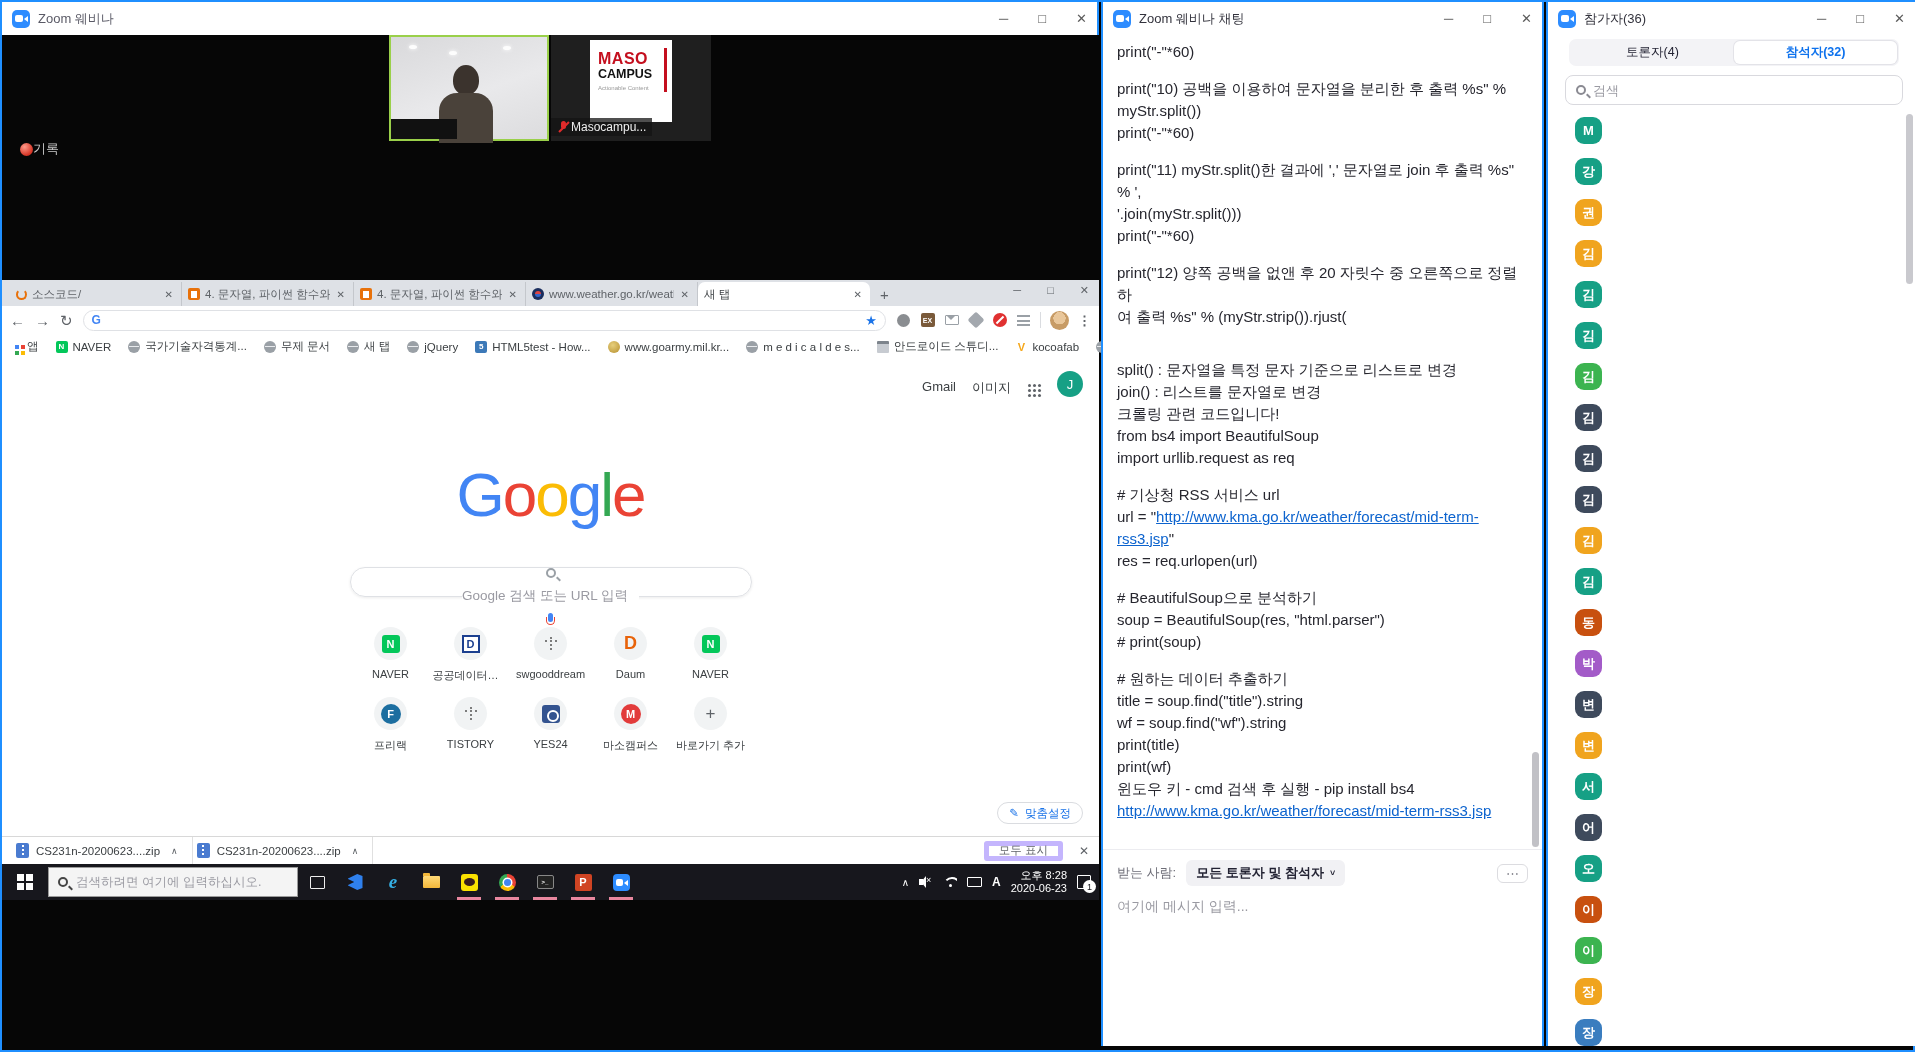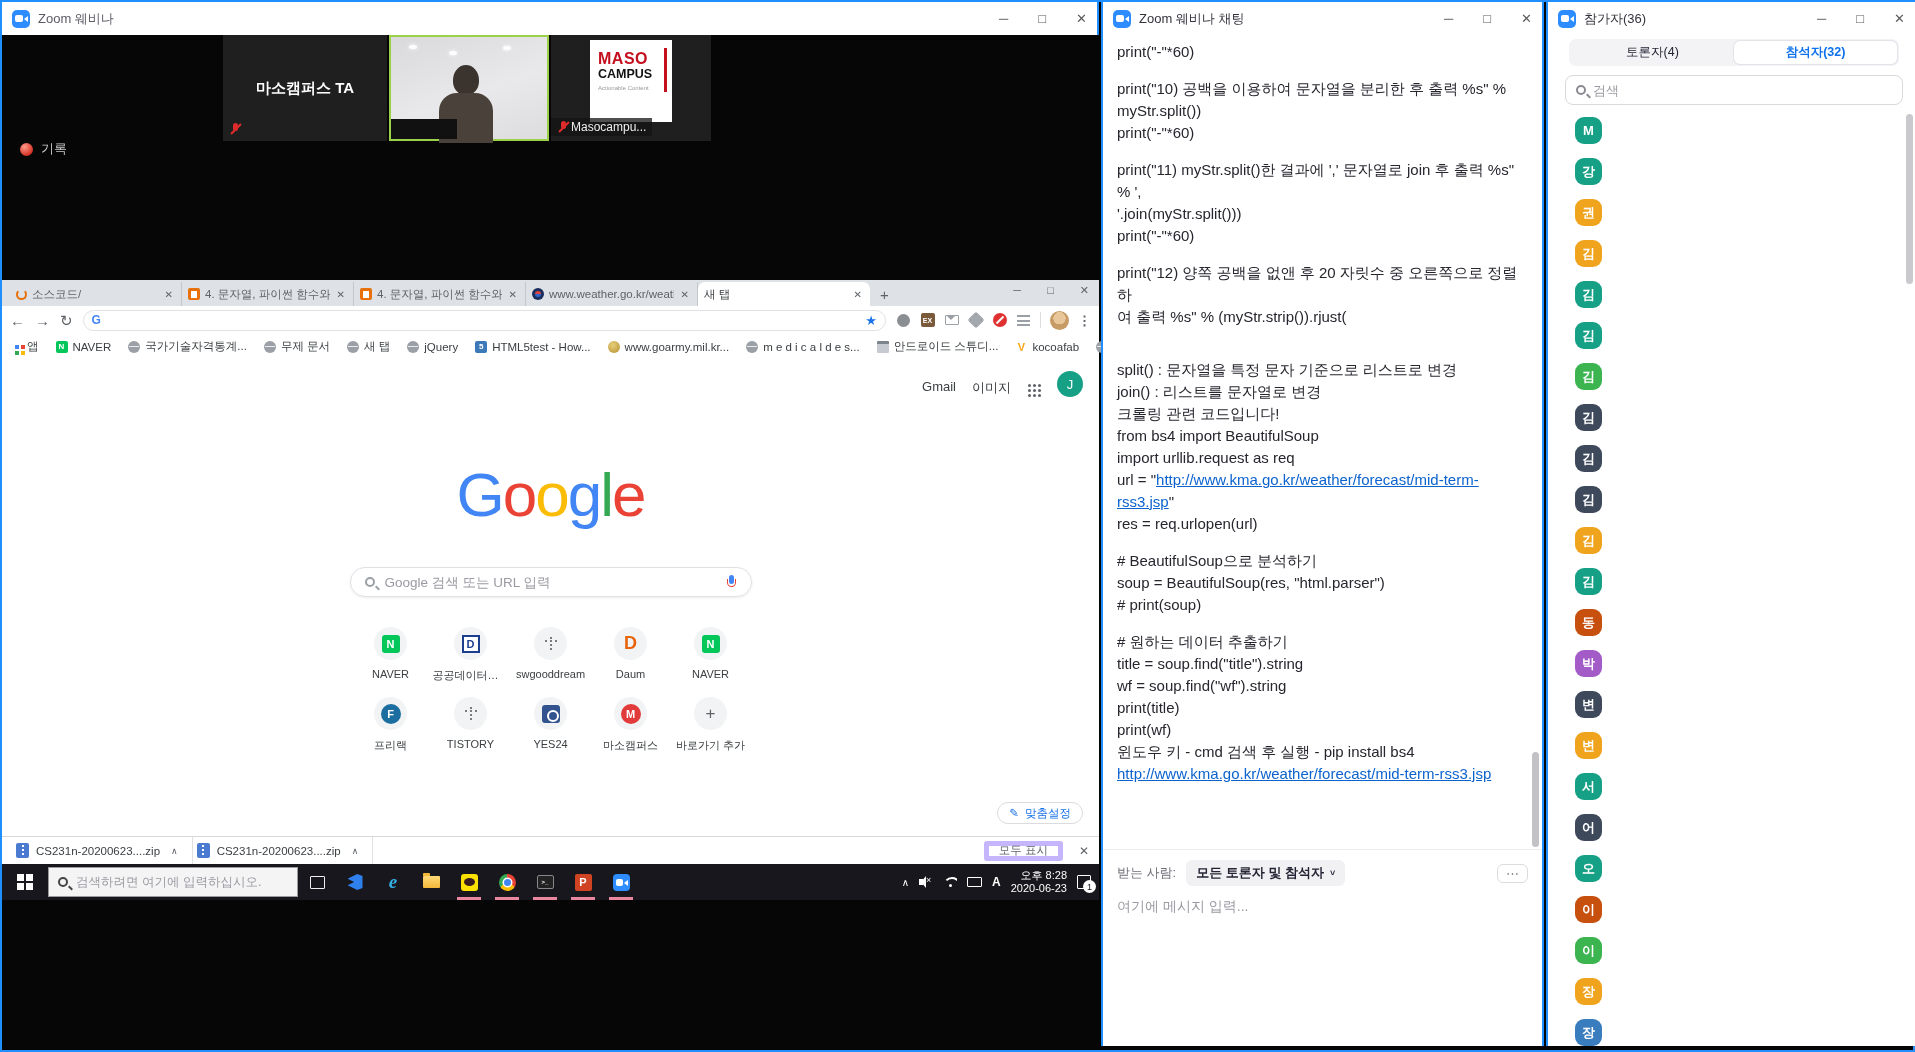--- a/index.html
+++ b/index.html
@@ -32,21 +32,21 @@
   .silhouette-body { position:absolute; left:48px; top:56px; width:54px; height:50px; border-radius:18px 18px 0 0; background:#4a423a; }
   .vid-light { position:absolute; width:8px; height:4px; border-radius:50%; background:#fdfdfd; box-shadow:0 0 4px #fff; }
   .name-bar { position:absolute; left:0; bottom:0; width:66px; height:20px; background:#111; }
   .tile3-label { position:absolute; left:0; bottom:5px; display:flex; align-items:center; gap:3px;
                  background:rgba(20,20,20,.75); color:#eee; font-size:12px; padding:2px 6px 2px 20px; }
   .maso-card { position:absolute; left:39px; top:5px; width:82px; height:82px; background:#fff; padding:10px 6px 0 8px; }
   .maso-l1 { color:#c40f1e; font-weight:bold; font-size:16px; letter-spacing:.5px; line-height:17px; }
   .maso-l2 { color:#111; font-weight:bold; font-size:12.5px; line-height:14px; }
   .maso-l3 { color:#999; font-size:6px; margin-top:4px; }
   .maso-bar { position:absolute; right:5px; top:8px; width:3px; height:44px; background:#c40f1e; }
-  .rec-indicator { position:absolute; left:18px; top:138px; display:flex; align-items:center; gap:8px; color:#c9c9c9; font-size:13px; }
+  .rec-indicator { position:absolute; left:18px; top:138px; display:flex; align-items:center; color:#c9c9c9; font-size:13px; }
   .rec-dot { width:13px; height:13px; border-radius:50%; background:radial-gradient(circle at 35% 30%, #ff9a8a, #d43324 70%); }
 
   
   .chrome { position:absolute; left:0; top:278px; width:1097px; height:584px; background:#fff; display:flex; flex-direction:column; }
   .tabstrip { height:26px; background:#dee1e6; display:flex; align-items:flex-end; padding-left:8px; flex:0 0 auto; position:relative; }
   .tab { width:172px; height:24px; display:flex; align-items:center; gap:5px; padding:0 6px; font-size:11.5px;
          color:#5f6368; border-right:1px solid #c4c7cc; overflow:hidden; }
   .tab.active { background:#fff; color:#3c4043; border-radius:7px 7px 0 0; border-right:none; }
   .ttitle { flex:1; white-space:nowrap; overflow:hidden; text-overflow:clip; }
   .tclose { font-size:10px; color:#5f6368; padding:0 2px; }
@@ -101,21 +101,21 @@
   .gpage { flex:1; position:relative; background:#fff; }
   .gtop { position:absolute; right:16px; top:12px; display:flex; align-items:flex-end; gap:16px; font-size:13px; color:#3c4043; }
   .apps-grid { position:relative; width:14px; height:14px; }
   .apps-grid::before { content:""; position:absolute; left:1px; top:1px; width:3px; height:3px; border-radius:50%; background:#5f6368;
       box-shadow:5px 0 0 #5f6368, 10px 0 0 #5f6368, 0 5px 0 #5f6368, 5px 5px 0 #5f6368, 10px 5px 0 #5f6368,
                  0 10px 0 #5f6368, 5px 10px 0 #5f6368, 10px 10px 0 #5f6368; }
   .gavatar { width:26px; height:26px; border-radius:50%; background:#16a085; color:#fff; display:flex; align-items:center;
              justify-content:center; font-size:13px; }
   .glogo { position:absolute; top:100px; left:0; width:100%; text-align:center; font-size:62px; font-weight:500; letter-spacing:-2px; }
   .gsearch { position:absolute; top:208px; left:50%; transform:translateX(-50%); width:402px; height:30px; border:1px solid #dfe1e5;
-             border-radius:15px; display:flex; align-items:center; padding:0 14px; gap:10px; box-shadow:0 1px 3px rgba(0,0,0,.08); }
+             border-radius:15px; display:flex; align-items:center; padding:0 14px; gap:10px; box-shadow:0 1px 3px rgba(0,0,0,.08);flex-direction:column; }
   .mag { width:10px; height:10px; border:2px solid #9aa0a6; border-radius:50%; position:relative; flex:0 0 auto; }
   .mag::after { content:""; position:absolute; left:8px; top:8px; width:5px; height:2px; background:#9aa0a6; transform:rotate(45deg); }
   .gsearch input { flex:1; border:none; outline:none; font-size:13.5px; color:#202124; }
   .gmic { width:11px; height:15px; position:relative; flex:0 0 auto; }
   .gmic::before { content:""; position:absolute; left:3px; top:0; width:5px; height:9px; background:#4285f4; border-radius:3px; }
   .gmic::after { content:""; position:absolute; left:1px; top:4px; width:7px; height:7px; border:1.5px solid #ea4335;
                  border-top:none; border-radius:0 0 6px 6px; }
   .shortcuts { position:absolute; top:268px; left:50%; transform:translateX(-50%); width:400px; display:flex; flex-wrap:wrap; }
   .sc { width:80px; display:flex; flex-direction:column; align-items:center; margin-bottom:14px; }
   .sc-circle { width:33px; height:33px; border-radius:50%; background:#f1f3f4; display:flex; align-items:center; justify-content:center; }
@@ -239,24 +239,20 @@
   <header class="titlebar main-title">
     <span class="zoom-ic"></span>
     <span>Zoom 웨비나</span>
     <span class="wctrls">
       <span>─</span>
       <span>□</span>
       <span>✕</span>
     </span>
   </header>
 
-  <div class="video-tile tile1">
-    <div class="tile-name-center">마소캠퍼스 TA</div>
-    <span class="mic-muted"></span>
-  </div>
 
   <div class="video-tile tile2">
     <span class="vid-light" style="left:18px;top:8px"></span>
     <span class="vid-light" style="left:58px;top:14px"></span>
     <span class="vid-light" style="left:112px;top:9px"></span>
     <div class="silhouette-head"></div>
     <div class="silhouette-body"></div>
     <div class="name-bar"></div>
   </div>
 
@@ -576,20 +572,21 @@
         <div class="cline gap1"><span>print("11) myStr.split()한 결과에 ',' 문자열로 join 후 출력 %s" % ',</span></div>
         <div class="cline"><span>'.join(myStr.split()))</span></div>
         <div class="cline"><span>print("-"*60)</span></div>
         <div class="cline gap1"><span>print("12) 양쪽 공백을 없앤 후 20 자릿수 중 오른쪽으로 정렬하</span></div>
         <div class="cline"><span>여 출력 %s" % (myStr.strip()).rjust(</span></div>
         <div class="cline gap2"><span>split() : 문자열을 특정 문자 기준으로 리스트로 변경</span></div>
         <div class="cline"><span>join() : 리스트를 문자열로 변경</span></div>
         <div class="cline"><span>크롤링 관련 코드입니다!</span></div>
         <div class="cline"><span>from bs4 import BeautifulSoup</span></div>
         <div class="cline"><span>import urllib.request as req</span></div>
+        <div class="cline gap1"><span># 기상청 RSS 서비스 url</span></div>
         <div class="cline"><span>url = "</span><span class="clink">http://www.kma.go.kr/weather/forecast/mid-term-</span></div>
         <div class="cline"><span class="clink">rss3.jsp</span><span>"</span></div>
         <div class="cline"><span>res = req.urlopen(url)</span></div>
         <div class="cline gap1"><span># BeautifulSoup으로 분석하기</span></div>
         <div class="cline"><span>soup = BeautifulSoup(res, "html.parser")</span></div>
         <div class="cline"><span># print(soup)</span></div>
         <div class="cline gap1"><span># 원하는 데이터 추출하기</span></div>
         <div class="cline"><span>title = soup.find("title").string</span></div>
         <div class="cline"><span>wf = soup.find("wf").string</span></div>
         <div class="cline"><span>print(title)</span></div>

